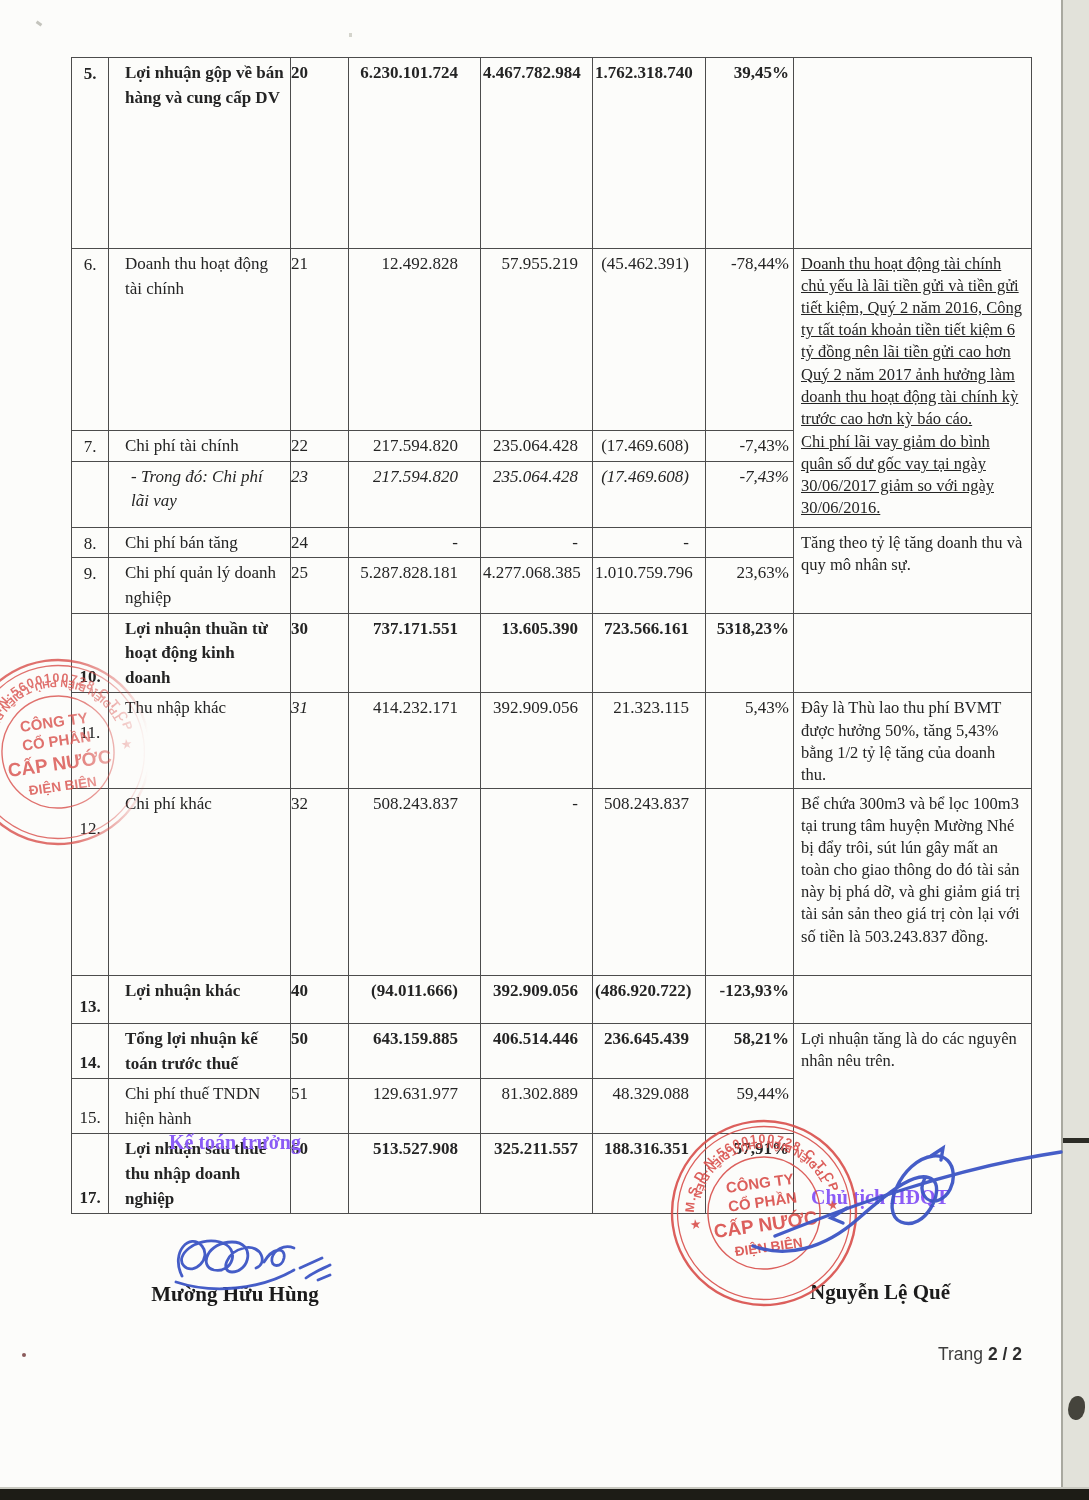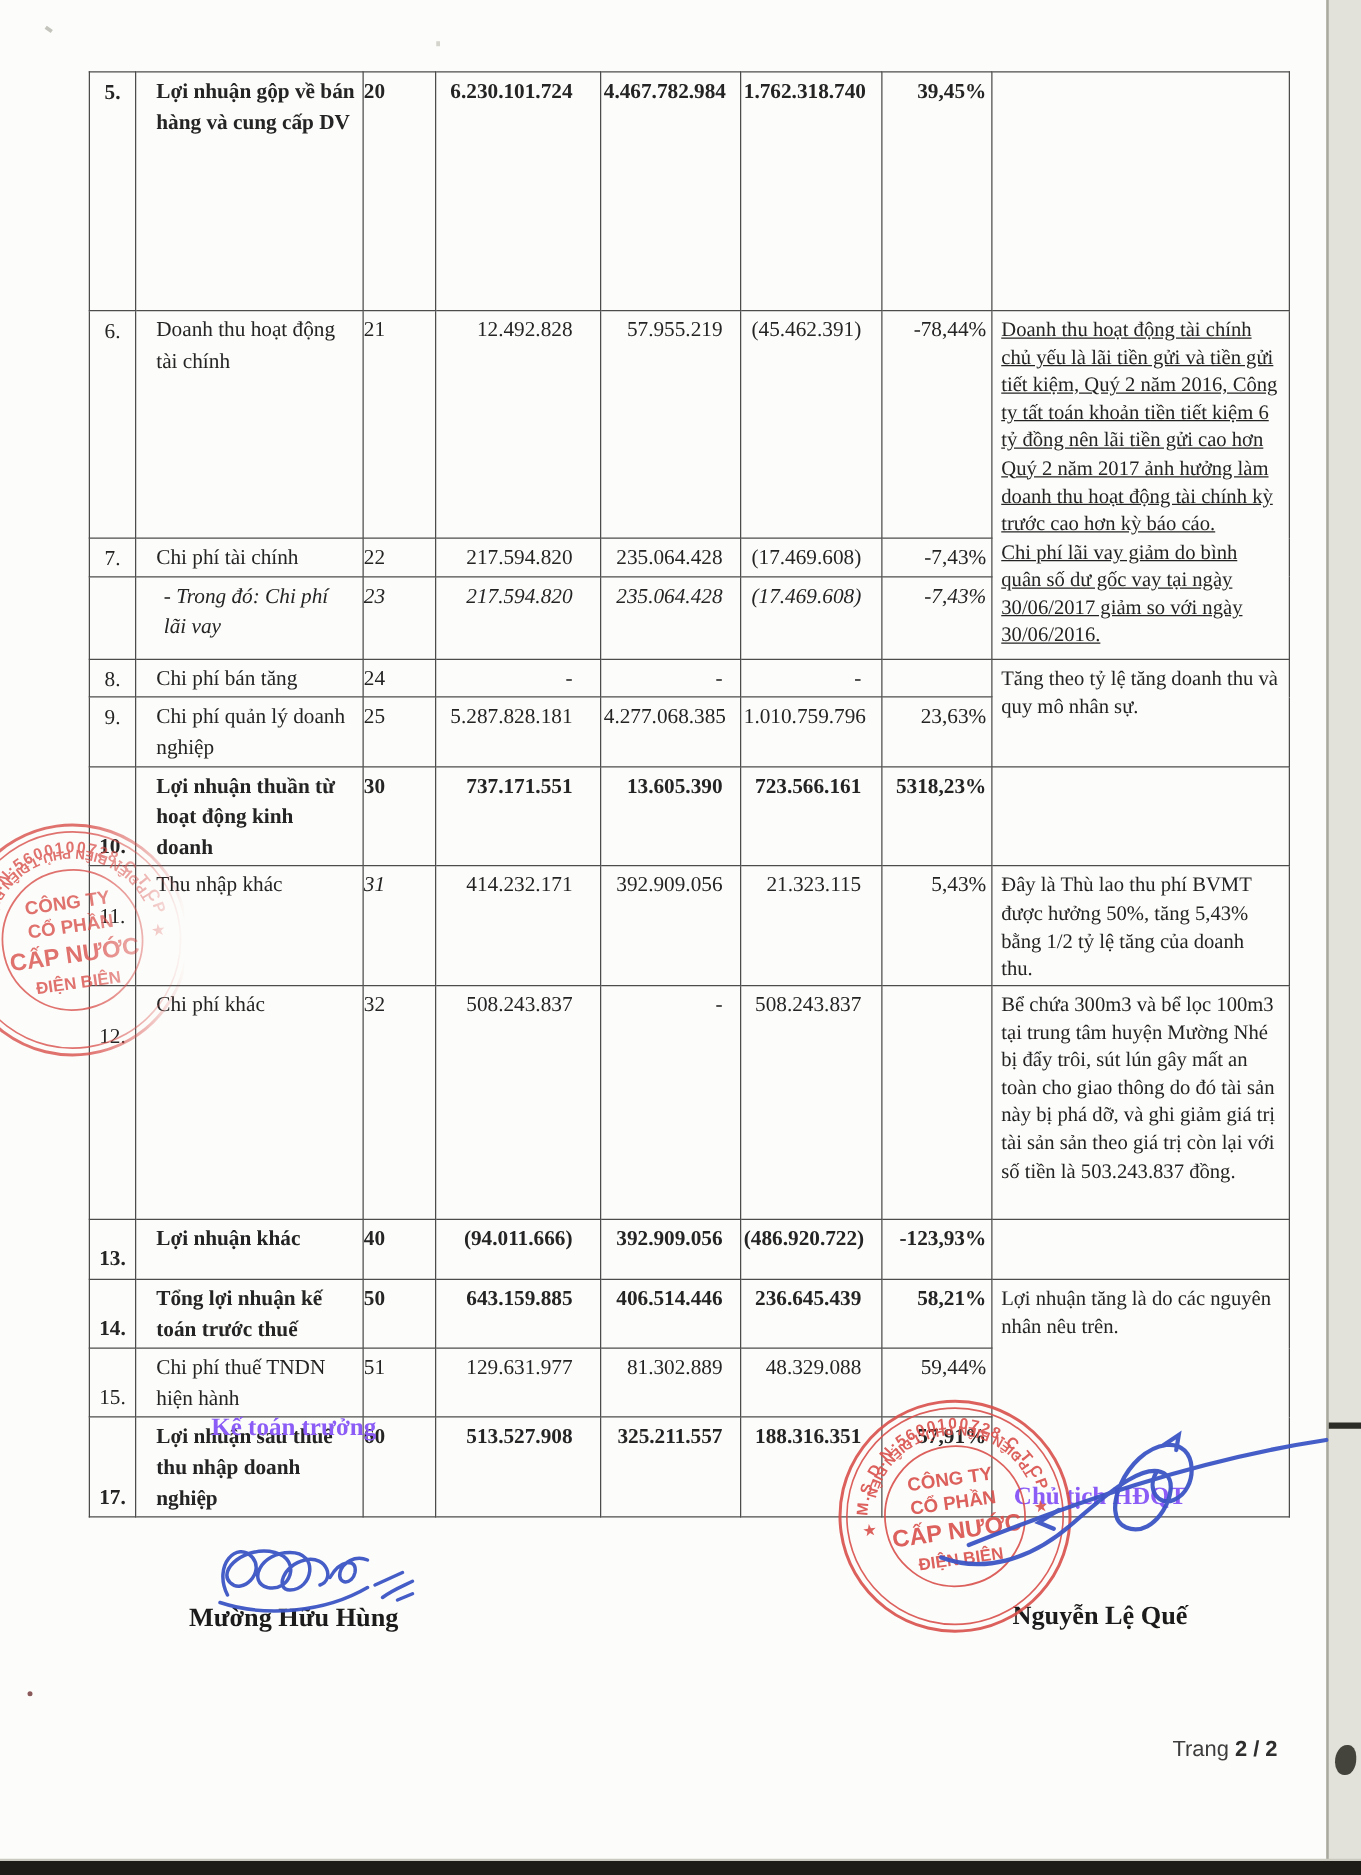--- a/index.html
+++ b/index.html
@@ -69,21 +69,21 @@
   .sig-name-right{left:765px;top:1280px;}
 
   .stamp{position:absolute;}
   .stamp-left{left:-42px;top:652px;width:200px;height:200px;}
   .stamp-right{left:664px;top:1113px;width:200px;height:200px;}
   .signature-svg{position:absolute;}
   .sig-svg-left{left:168px;top:1210px;width:190px;height:100px;}
   .sig-svg-right{left:735px;top:1128px;width:340px;height:160px;}
 
   .page-num{
-    position:absolute;left:840px;top:1389px;width:182px;text-align:right;
+    position:absolute;left:840px;top:1344px;width:182px;text-align:right;
     font-family:"Liberation Sans","DejaVu Sans",sans-serif;font-size:17.5px;color:#3d3d3d;
   }
   .page-num b{font-weight:700;color:#2e2e2e;}
 </style>
 </head>
 <body>
 
 <div class="page">
 
   <div class="scan-strip-right">

